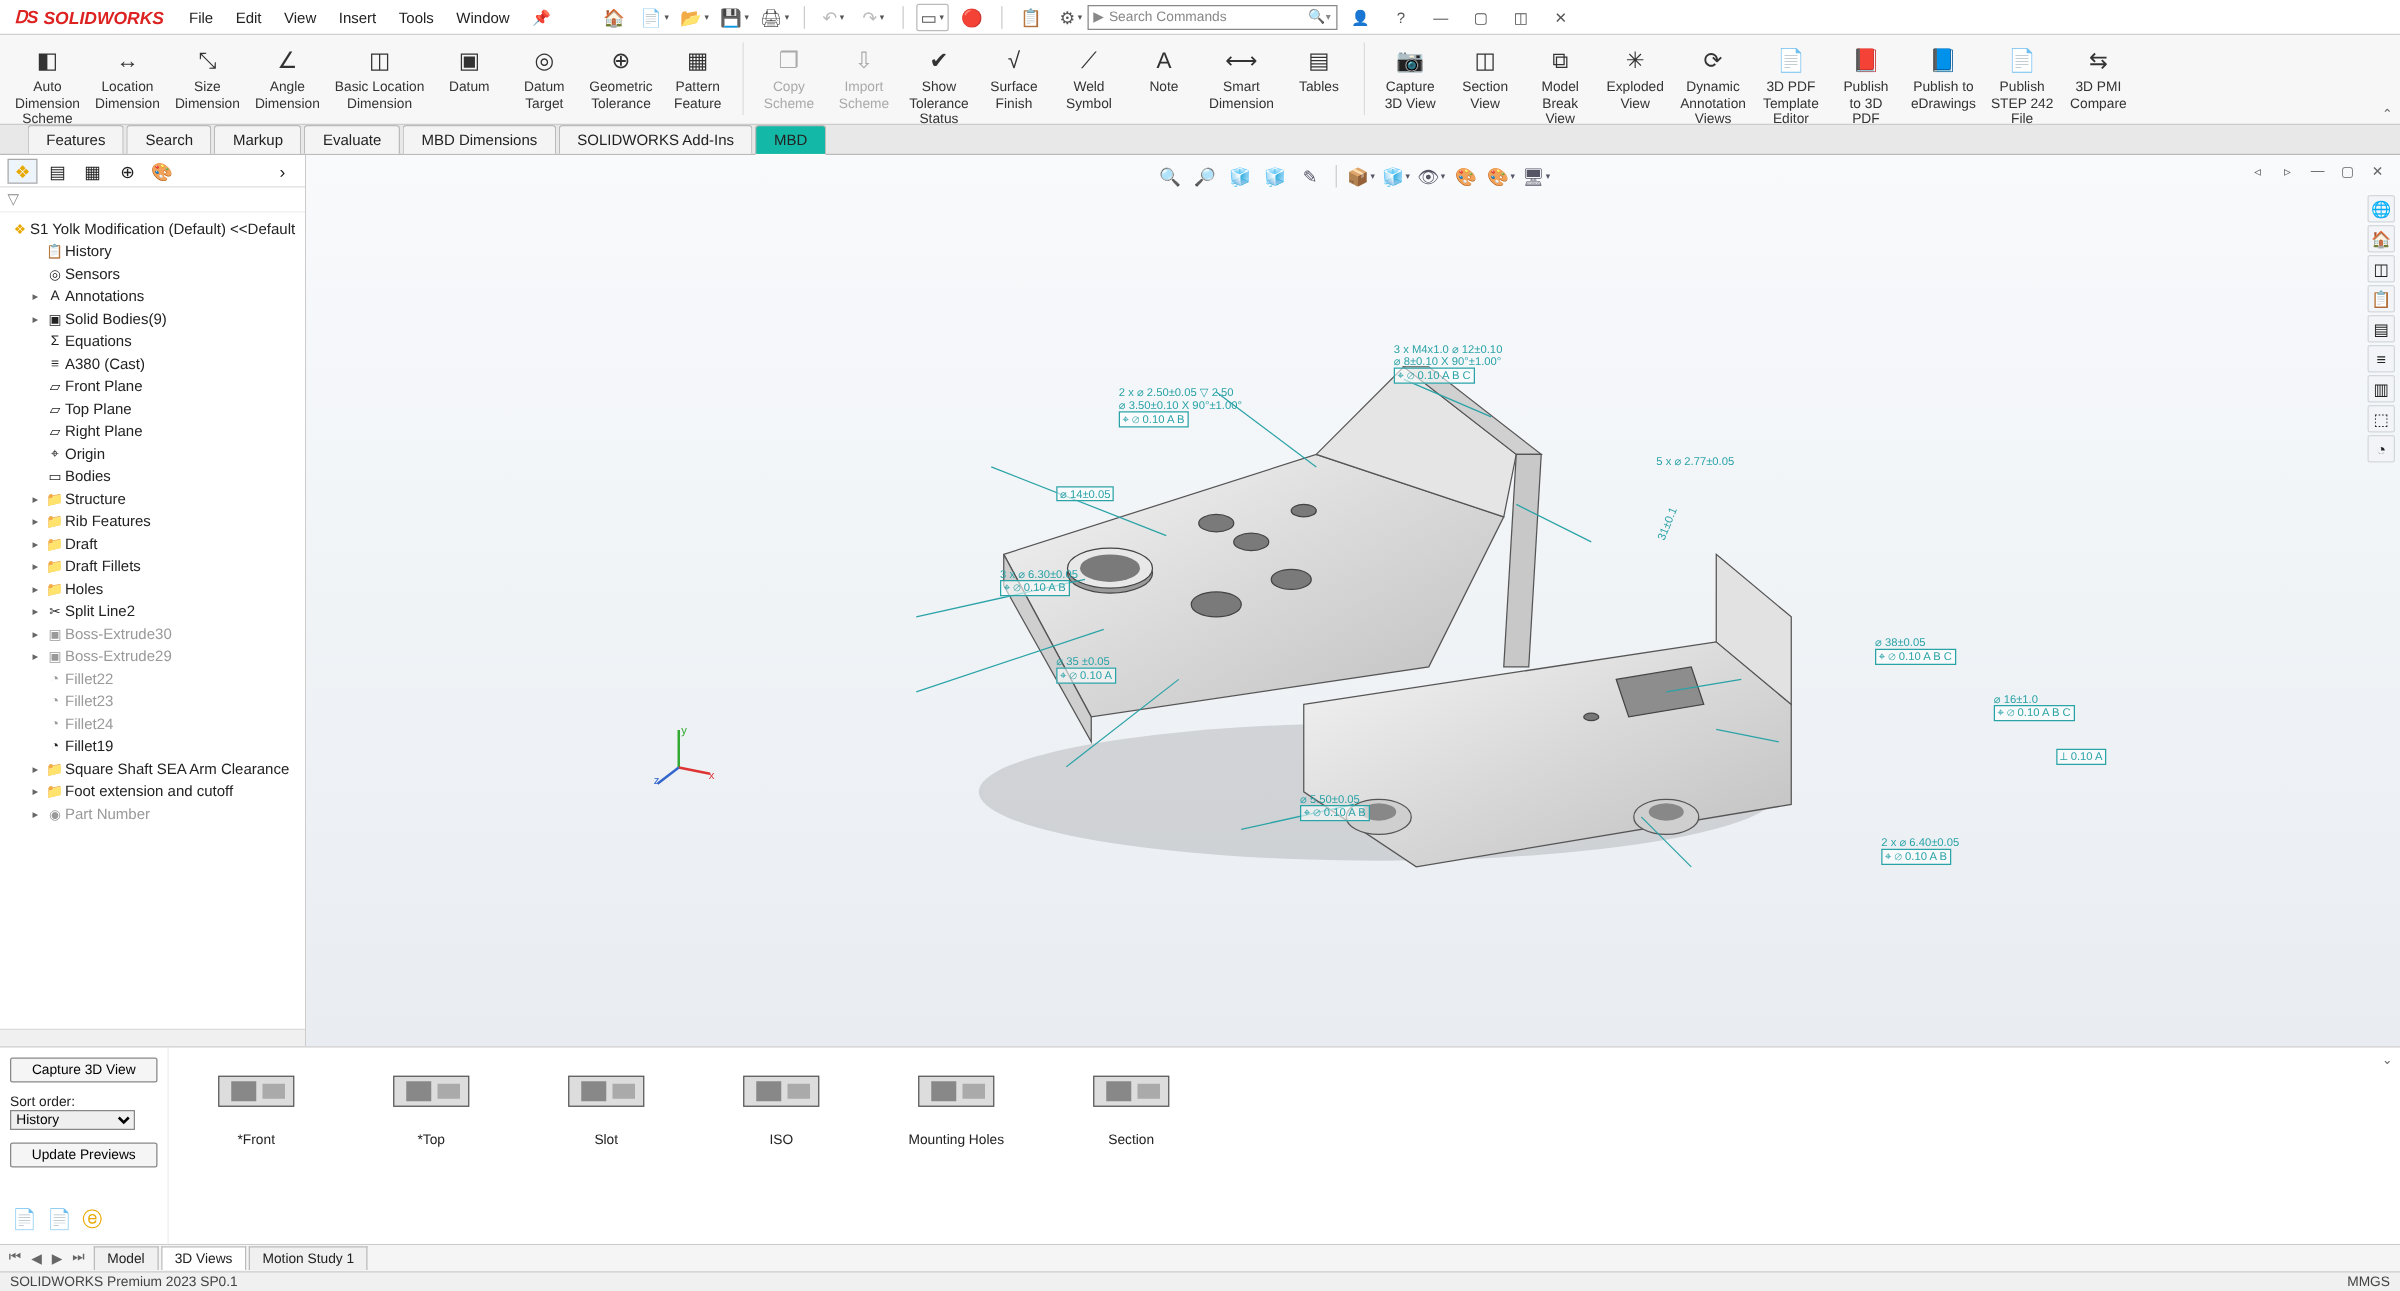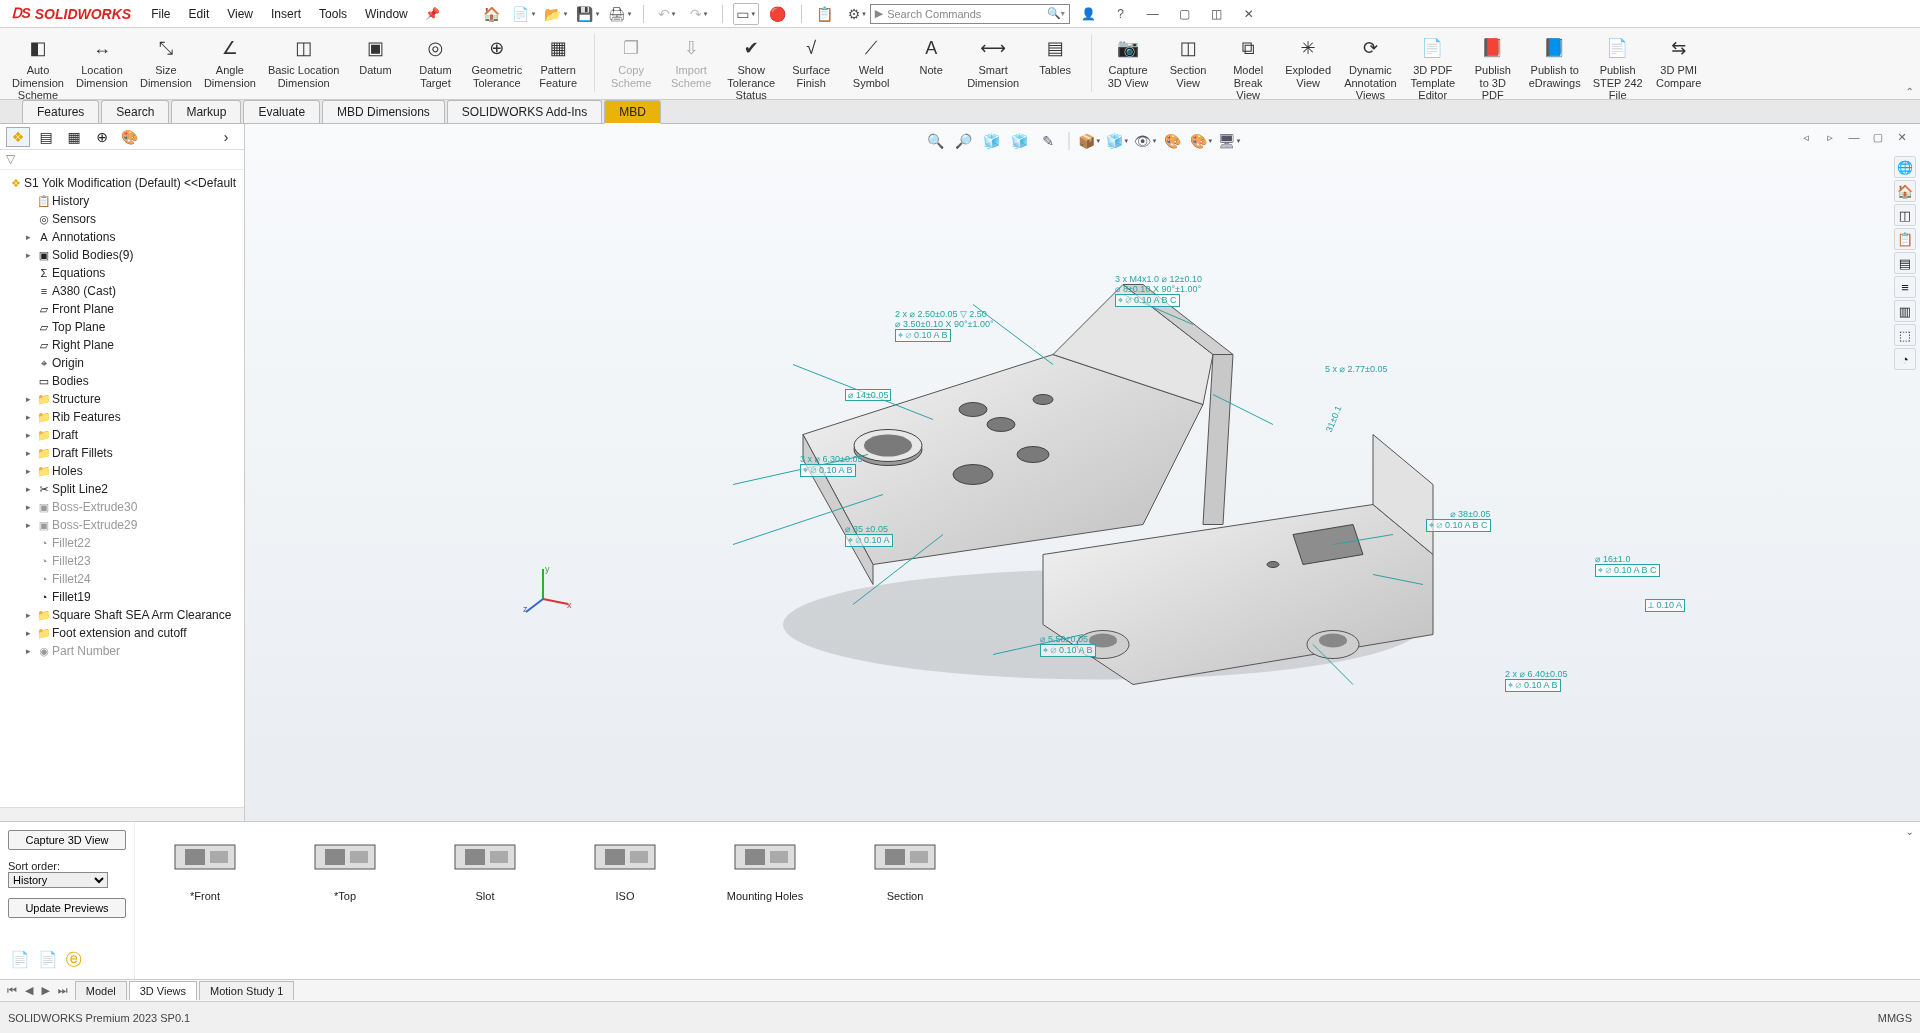--- a/index.html
+++ b/index.html
@@ -22,21 +22,21 @@
 .ribbon{background:#f7f7f7;border-bottom:1px solid #ccc;display:flex;align-items:flex-start;padding:4px 6px 0 6px;height:72px;position:relative;}
 .ribbon-item{display:flex;flex-direction:column;align-items:center;justify-content:flex-start;padding:2px 6px;min-width:60px;text-align:center;font-size:11px;color:#333;}
 .ribbon-item.disabled{color:#aaa;}
 .ribbon-item .ric{width:28px;height:28px;margin-bottom:2px;display:flex;align-items:center;justify-content:center;font-size:18px;}
 .ribbon-item .lbl{white-space:pre;line-height:1.15;}
 .ribbon-sep{width:1px;background:#ddd;height:58px;margin:2px 6px;}
 .ribbon-collapse{position:absolute;right:6px;bottom:2px;font-size:10px;color:#666;}
 
 .tabstrip{height:24px;background:#e8e8e8;border-bottom:1px solid #bbb;display:flex;align-items:flex-end;padding-left:22px;}
 .tabstrip .tab{padding:4px 14px;border:1px solid #bbb;border-bottom:none;background:#f4f4f4;margin-right:2px;font-size:12px;border-radius:3px 3px 0 0;}
-.tabstrip .tab.active{background:#eab308;font-weight:normal;border-bottom:1px solid #fff;position:relative;top:1px;}
+.tabstrip .tab.active{background:#14b8a6;font-weight:normal;border-bottom:1px solid #fff;position:relative;top:1px;}
 
 .main{flex:1;display:flex;min-height:0;}
 
 .tree-panel{width:245px;border-right:1px solid #ccc;background:#fff;display:flex;flex-direction:column;}
 .tree-toolbar{height:26px;border-bottom:1px solid #ddd;display:flex;align-items:center;gap:4px;padding:0 6px;}
 .tree-toolbar .ti{width:24px;height:20px;display:flex;align-items:center;justify-content:center;border:1px solid transparent;font-size:14px;}
 .tree-toolbar .ti.active{border-color:#aaa;background:#eef4fb;}
 .filter-row{height:20px;border-bottom:1px solid #eee;padding:2px 6px;color:#888;}
 .tree-body{flex:1;overflow:auto;padding:4px 2px;font-size:12px;}
 .tree-node{display:flex;align-items:center;height:18px;padding-left:6px;white-space:nowrap;}
@@ -70,21 +70,21 @@
 .view-thumb .timg{width:80px;height:50px;display:flex;align-items:center;justify-content:center;color:#555;font-size:26px;}
 .views-icons{position:absolute;left:10px;bottom:8px;display:flex;gap:8px;font-size:16px;}
 .views-collapse{position:absolute;right:6px;top:4px;font-size:10px;color:#666;}
 
 .bottom-tabs{height:22px;background:#f5f5f5;border-top:1px solid #ccc;display:flex;align-items:center;font-size:11px;}
 .bottom-tabs .navbtns{display:flex;gap:2px;padding:0 4px;}
 .bottom-tabs .navbtns span{padding:0 3px;color:#666;}
 .bottom-tabs .btab{padding:3px 10px;border:1px solid #bbb;border-bottom:none;background:#f0f0f0;margin-right:2px;}
 .bottom-tabs .btab.active{background:#fff;}
 
-.statusbar{height:32px;background:#f0f0f0;border-top:1px solid #ccc;display:flex;align-items:center;justify-content:space-between;padding:0 8px;font-size:11px;color:#444;}
+.statusbar{height:16px;background:#f0f0f0;border-top:1px solid #ccc;display:flex;align-items:center;justify-content:space-between;padding:0 8px;font-size:11px;color:#444;}
 
 .dimgrp{position:absolute;font-size:9px;color:#2aa3a7;}
 .dimgrp .dbox{border:1px solid #2aa3a7;padding:0 2px;background:rgba(255,255,255,0.6);display:inline-block;}
 </style>
 </head>
 <body>
 
 <div class="titlebar">
   <div class="logo">
     <span class="ds">ᎠS</span>&nbsp;<span>SOLIDWORKS</span>
@@ -553,21 +553,21 @@
       <div class="dbox">⌖ ⌀ 0.10 A</div>
     </div>
     <div class="dimgrp" style="left:795px;top:510px;">
       <div>⌀ 5.50±0.05</div>
       <div class="dbox">⌖ ⌀ 0.10 A B</div>
     </div>
     <div class="dimgrp" style="left:1260px;top:545px;">
       <div>2 x  ⌀ 6.40±0.05</div>
       <div class="dbox">⌖ ⌀ 0.10 A B</div>
     </div>
-    <div class="dimgrp" style="left:1181px;top:385px;text-align:right;">
+    <div class="dimgrp" style="left:1255px;top:385px;">
       <div>⌀ 38±0.05</div>
       <div class="dbox">⌖ ⌀ 0.10 A B C</div>
     </div>
     <div class="dimgrp" style="left:1350px;top:430px;">
       <div>⌀ 16±1.0</div>
       <div class="dbox">⌖ ⌀ 0.10 A B C</div>
     </div>
     <div class="dimgrp" style="left:1400px;top:475px;">
       <div class="dbox">⟂ 0.10 A</div>
     </div>

